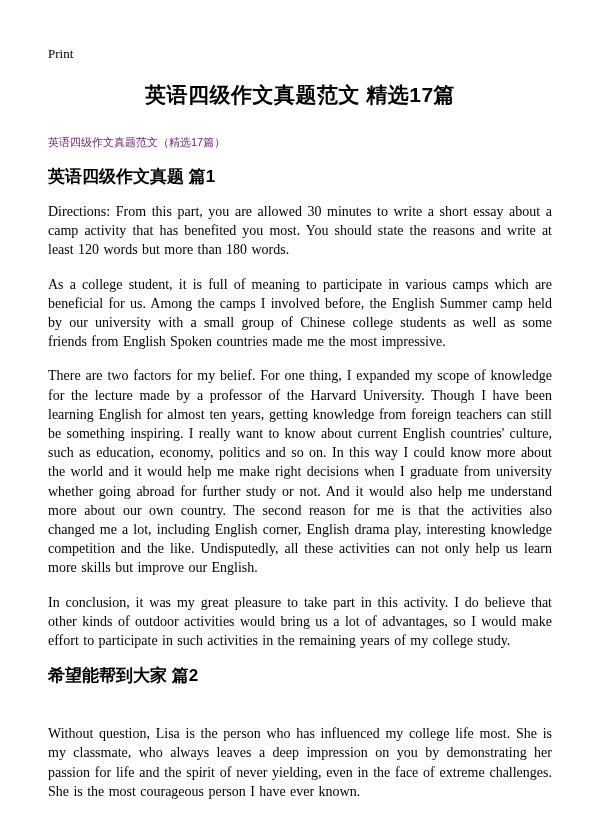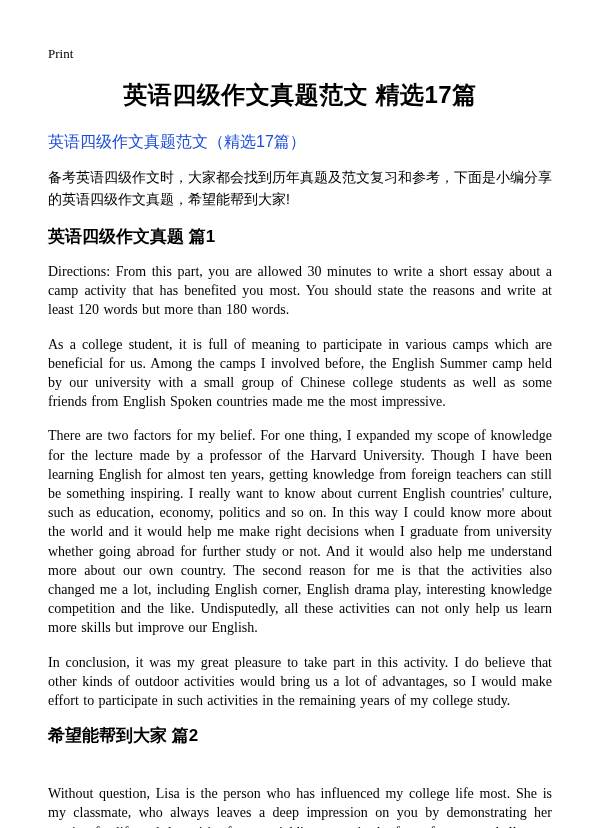--- a/index.html
+++ b/index.html
@@ -32,36 +32,36 @@
     line-height: 16px;
     color: #000;
     margin: 0 0 18px 0;
     display: inline-block;
     text-decoration: none;
     cursor: pointer;
   }
 
   .doc-title {
     font-family: "Liberation Sans", "DejaVu Sans", sans-serif;
-    font-size: 24px;
+    font-size: 21px;
     font-weight: 700;
     text-align: center;
     line-height: 30px;
     margin: 0 0 22px 0;
     letter-spacing: 0.5px;
     color: #000;
   }
 
   .subtitle {
     font-family: "Liberation Sans", "DejaVu Sans", sans-serif;
-    font-size: 16px;
+    font-size: 11px;
     font-weight: 400;
     line-height: 20px;
     margin: 0 0 14px 0;
-    color: #1d4ed8;
+    color: #701a75;
   }
 
   .intro {
     font-family: "Liberation Sans", "DejaVu Sans", sans-serif;
     font-size: 14px;
     font-weight: 400;
     line-height: 22px;
     margin: 0 0 16px 0;
     color: #000;
     text-align: justify;
@@ -96,21 +96,20 @@
 <body>
 
 <div class="page">
 
   <a class="print-link" href="#">Print</a>
 
   <h1 class="doc-title">英语四级作文真题范文 精选17篇</h1>
 
   <div class="subtitle">英语四级作文真题范文（精选17篇）</div>
 
-  <div class="intro">备考英语四级作文时，大家都会找到历年真题及范文复习和参考，下面是小编分享的英语四级作文真题，希望能帮到大家!</div>
 
   
   <h2 class="section-heading">英语四级作文真题 篇1</h2>
   <p class="body-para">Directions:  From this part, you are allowed  30 minutes  to write  a short  essay  about a camp  activity  that has benefited  you most.  You should  state the  reasons  and write  at least 120 words but more than  180 words.</p>
   <p class="body-para">As a college  student,  it is full  of meaning  to participate  in various  camps which  are beneficial  for us. Among  the camps I involved  before, the English  Summer  camp held by our university  with  a small  group  of Chinese  college  students  as well as some friends from English  Spoken countries  made me the most impressive.</p>
   <p class="body-para">There are two factors for my belief.  For one thing,  I expanded my scope of knowledge  for the lecture made by a professor of the Harvard University.  Though  I have been learning English  for almost ten years, getting  knowledge  from foreign  teachers  can still  be something  inspiring.  I really  want to know about current English  countries' culture,  such as education,  economy,  politics  and so on. In this  way I could know more about the world and it would help  me make right  decisions  when I graduate  from university  whether going  abroad for further  study  or not. And it would  also  help me understand  more about our own country.  The second reason for me is that the activities  also changed me a lot, including  English  corner,  English  drama play, interesting  knowledge  competition  and the like. Undisputedly,  all these activities  can not only  help us learn more skills  but improve our English.</p>
   <p class="body-para">In conclusion,  it was my great pleasure  to take part in this  activity.  I do believe  that other kinds  of outdoor  activities  would bring us a lot of advantages,  so I would  make  effort  to participate  in such activities  in the remaining  years of my college  study.</p>
 
   
   <h2 class="section-heading">希望能帮到大家 篇2</h2>

